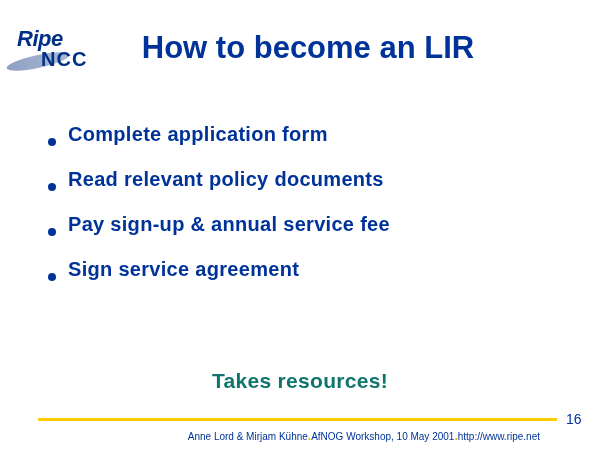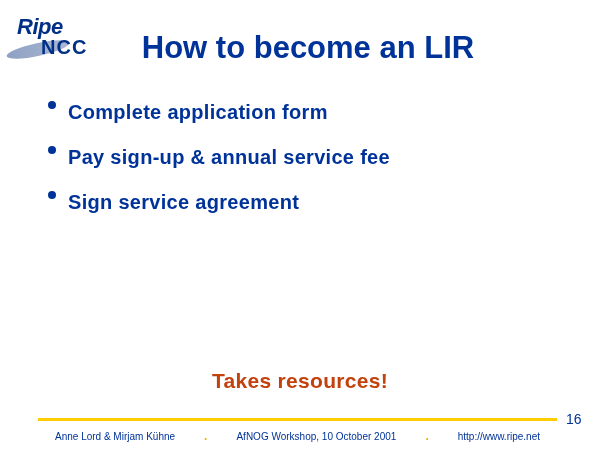--- a/index.html
+++ b/index.html
@@ -13,21 +13,21 @@
     width: 600px;
     height: 450px;
     background: #ffffff;
     overflow: hidden;
   }
 
   
   .logo {
     position: absolute;
     left: 0;
-    top: 0;
+    top: 12px;
     width: 120px;
     height: 70px;
     padding-left: 12px;
   }
   .ball-shadow {
     position: absolute;
     left: 6px;
     top: 43px;
     width: 64px;
     height: 13px;
@@ -87,21 +87,21 @@
 
   
   .bullets {
     position: absolute;
     left: 0;
     top: 101px;
     width: 100%;
   }
   .bullet-item {
     display: flex;
-    align-items: flex-start;
+    align-items: flex-end;
     height: 45px;
   }
   .dot {
     width: 8px;
     height: 8px;
     border-radius: 50%;
     background: #003399;
     margin-left: 48px;
     margin-right: 12px;
     flex: 0 0 auto;
@@ -115,21 +115,21 @@
 
   
   .callout {
     position: absolute;
     left: 0;
     top: 369px;
     width: 100%;
     text-align: center;
     font-size: 21px;
     font-weight: bold;
-    color: #c2410c;
+    color: #0f766e;
     letter-spacing: 0.3px;
   }
 
   
   .footer-line {
     position: absolute;
     left: 38px;
     top: 418px;
     width: 519px;
     height: 3px;
@@ -141,21 +141,21 @@
     top: 411px;
     font-size: 14px;
     color: #003399;
   }
   .footer-row {
     position: absolute;
     left: 55px;
     top: 429px;
     width: 485px;
     display: flex;
-    justify-content: space-between;
+    justify-content: flex-end;
     align-items: baseline;
     font-size: 10px;
     color: #003399;
   }
   .footer-sep {
     color: #e6b400;
     font-weight: bold;
     font-size: 12px;
   }
 </style>
@@ -173,33 +173,37 @@
 
   <div class="title">How to become an LIR</div>
 
   <div class="bullets">
     <div class="bullet-item">
       <span class="dot"></span>
       <span class="bullet-text">Complete application form</span>
     </div>
     <div class="bullet-item">
       <span class="dot"></span>
+      <span class="bullet-text">Read relevant policy documents</span>
+    </div>
+    <div class="bullet-item">
+      <span class="dot"></span>
       <span class="bullet-text">Pay sign-up &amp; annual service fee</span>
     </div>
     <div class="bullet-item">
       <span class="dot"></span>
       <span class="bullet-text">Sign service agreement</span>
     </div>
   </div>
 
   <div class="callout">Takes resources!</div>
 
   <div class="footer-line"></div>
   <div class="page-number">16</div>
   <div class="footer-row">
     <span>Anne Lord &amp; Mirjam Kühne</span>
     <span class="footer-sep">.</span>
-    <span>AfNOG Workshop, 10 October 2001</span>
+    <span>AfNOG Workshop, 10 May 2001</span>
     <span class="footer-sep">.</span>
     <span>http://www.ripe.net</span>
   </div>
 
 </div>
 
 </body></html>

